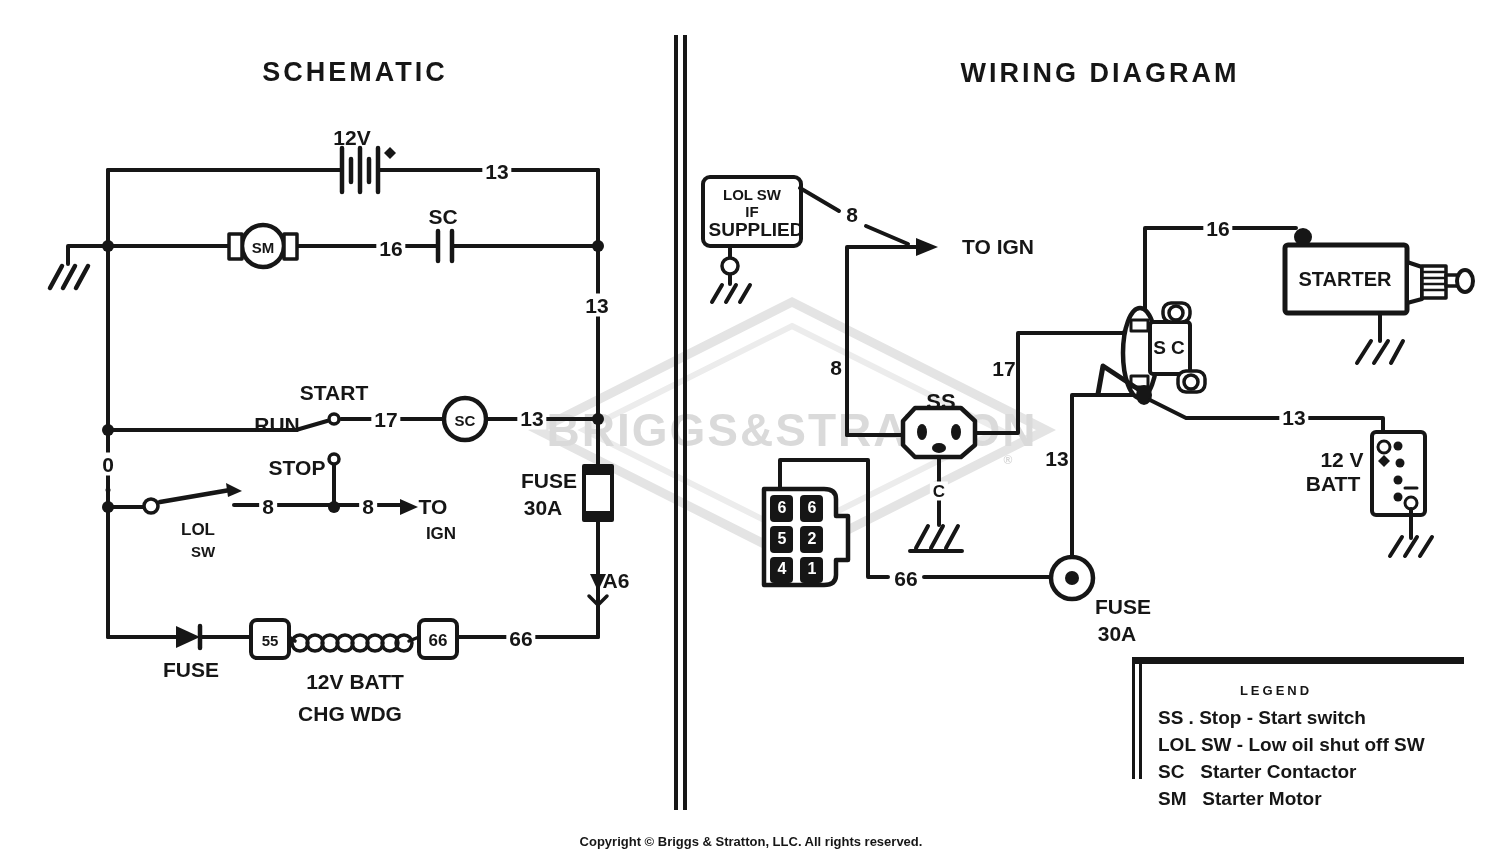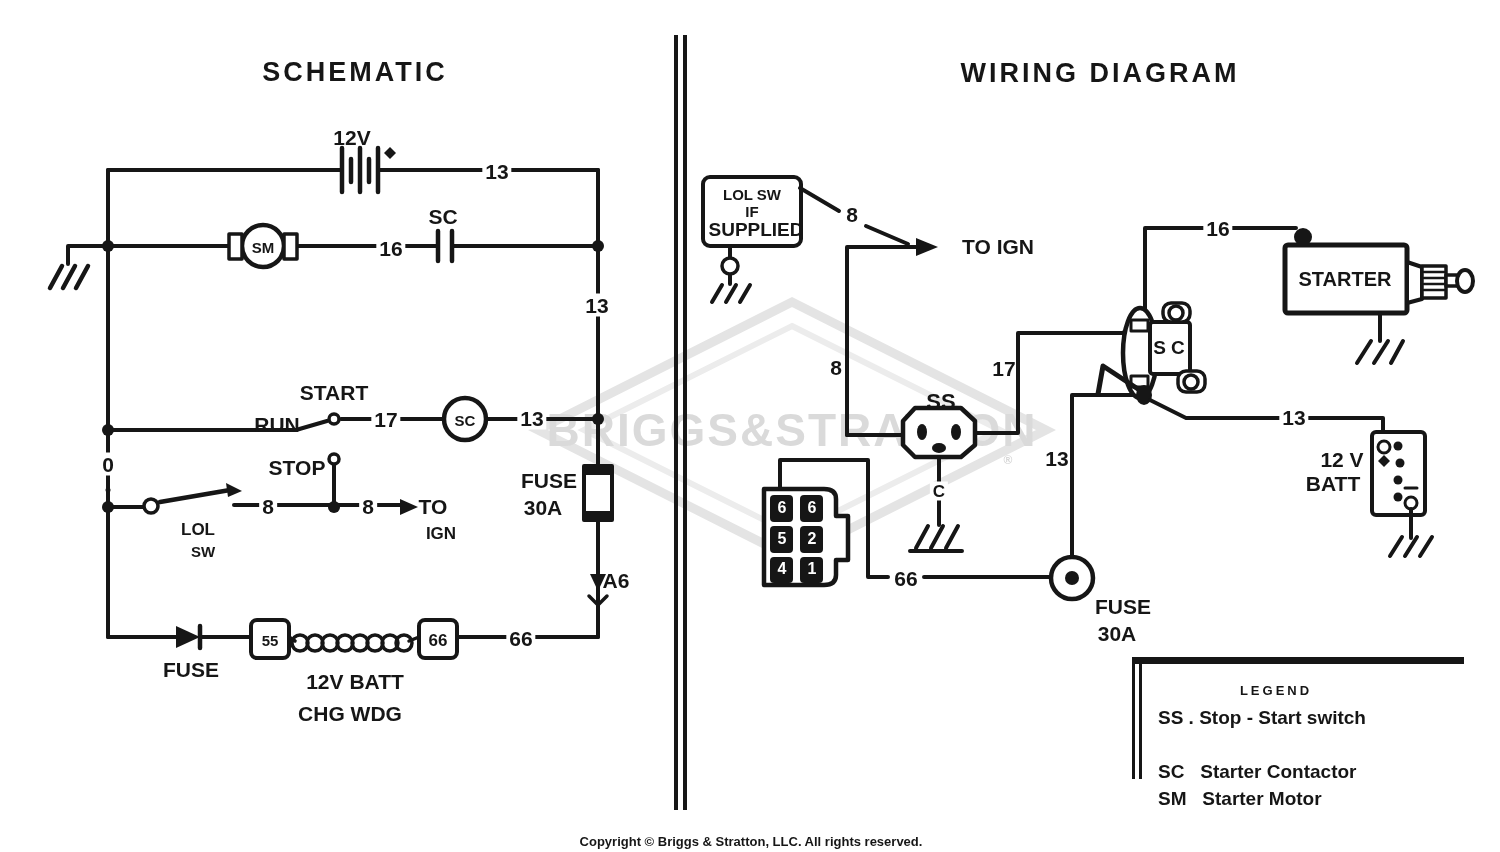--- a/index.html
+++ b/index.html
@@ -187,20 +187,21 @@
       <rect x="1132" y="657" width="3" height="122"></rect>
       <rect x="1139" y="657" width="3" height="122"></rect>
     </g>
   </svg>
 
   <div class="title" style="left:355px;top:72px;">SCHEMATIC</div>
   <div class="title" style="left:1100px;top:73px;">WIRING DIAGRAM</div>
 
   <div class="legend-title" style="left:1276px;top:690px;">LEGEND</div>
   <div class="legend-row" style="left:1158px;top:707px;text-align:center;">SS . Stop - Start switch</div>
+  <div class="legend-row" style="left:1158px;top:734px;">LOL SW - Low oil shut off SW</div>
   <div class="legend-row" style="left:1158px;top:761px;">SC   Starter Contactor</div>
   <div class="legend-row" style="left:1158px;top:788px;">SM   Starter Motor</div>
 
   <div class="copyright" style="left:751px;top:841px;">Copyright © Briggs &amp; Stratton, LLC. All rights reserved.</div>
 
   <div id="labels">
       <div class="lbl" style="left: 352px; top: 137px; font-size: 21px;">12V</div>
       <div class="lbl bg" style="left: 497px; top: 171px; font-size: 21px;">13</div>
       <div class="lbl" style="left: 263px; top: 247px; font-size: 15px;">SM</div>
       <div class="lbl bg" style="left: 391px; top: 248px; font-size: 21px;">16</div>

